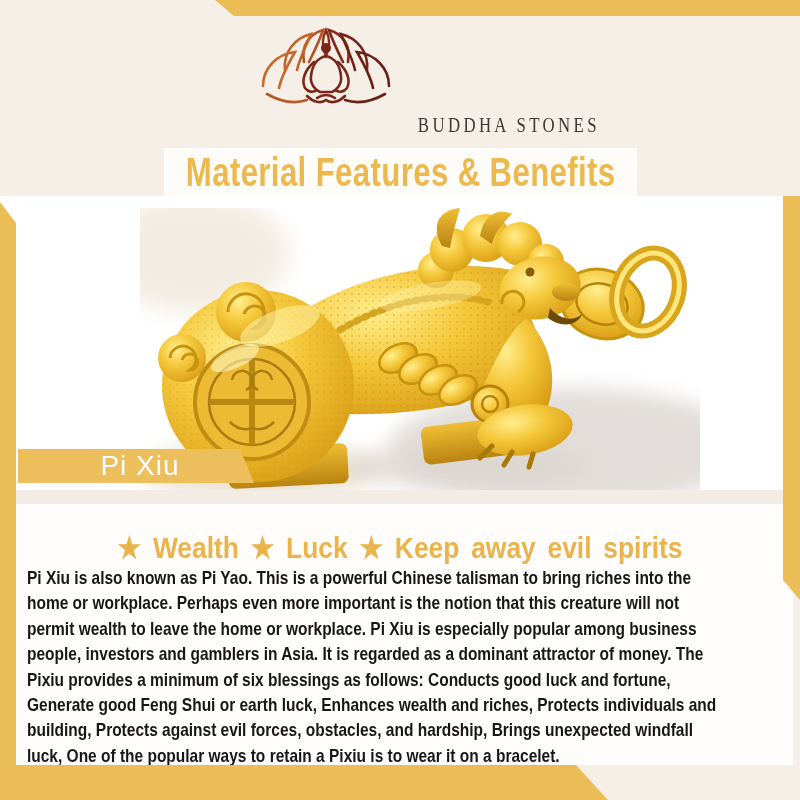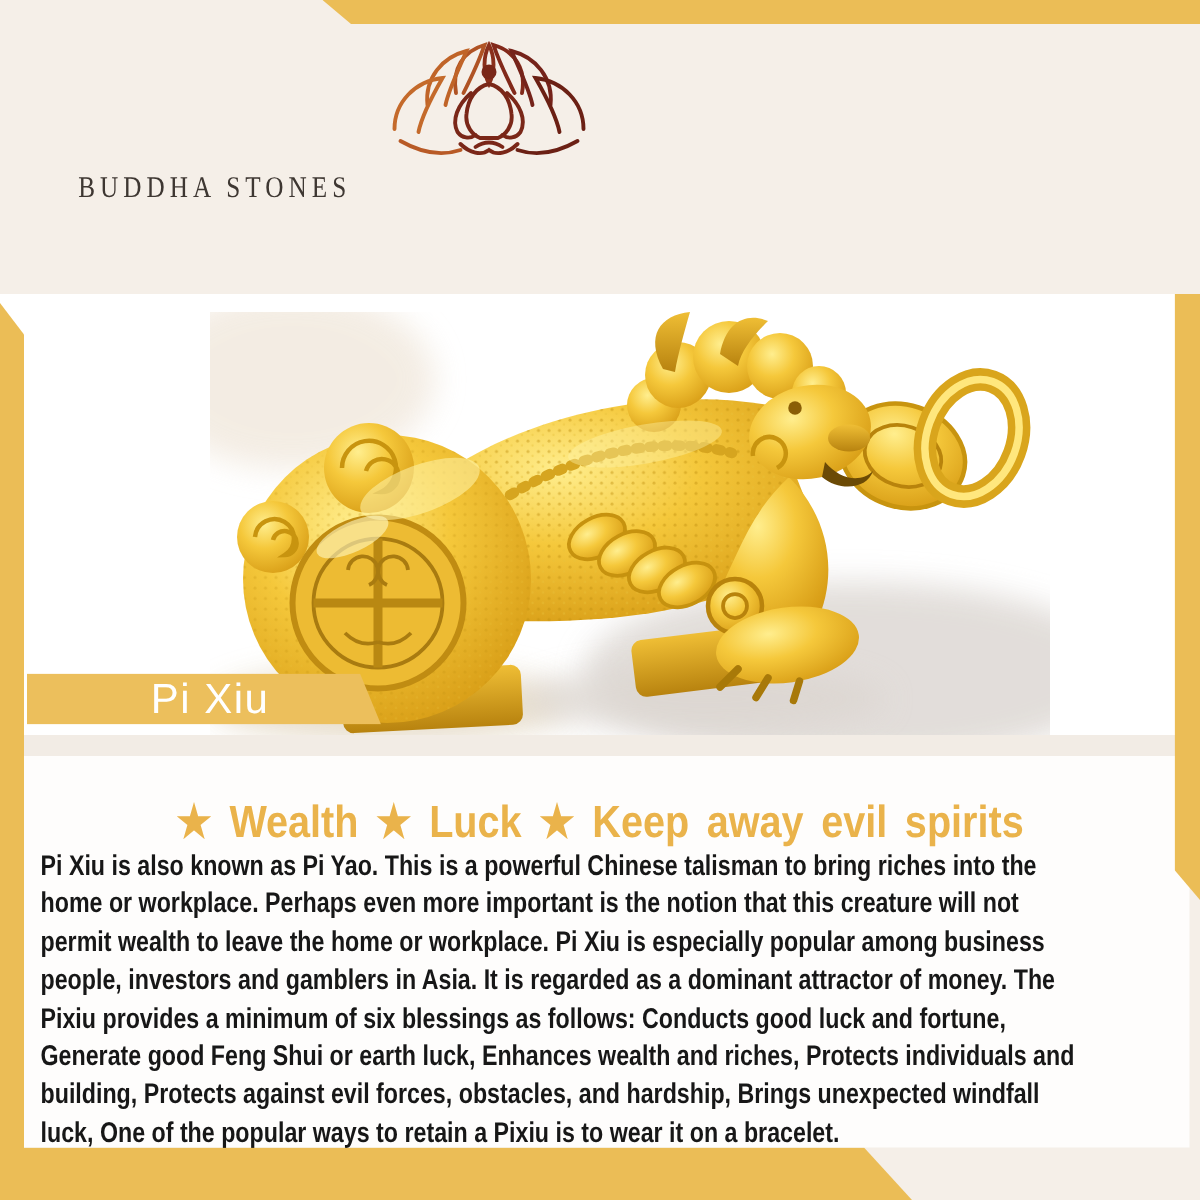--- a/index.html
+++ b/index.html
@@ -10,21 +10,21 @@
     overflow:hidden;
     font-family:"Liberation Sans",sans-serif;
   }
   
   .top-band{
     position:absolute;left:0;top:0;width:800px;height:16px;
     background:#EBBD56;
     clip-path:polygon(215px 0,800px 0,800px 16px,234px 16px);
   }
   
-  .logo-wrap{position:absolute;left:0;top:26px;width:652px;text-align:left;}
+  .logo-wrap{position:absolute;left:0;top:26px;width:652px;text-align:right;}
   .logo-svg{display:block;margin:0 auto;}
   .brand-name{
     margin-top:2px;
     font-family:"Liberation Serif",serif;
     font-size:20px;letter-spacing:4px;color:#3E3732;
     transform:scaleX(.84);transform-origin:center top;
     white-space:nowrap;
   }
   
   .title-band{
@@ -119,20 +119,23 @@
         <path d="M75,30 C66,32 61,40 60,50 C59,58 64,64 69,66 L81,66 C86,64 91,58 90,50 C89,40 84,32 75,30 Z" stroke="#7A2718"></path>
         <path d="M63,36 C54,44 50,54 54,62 C57,66 62,67 66,64" stroke="#7A2718"></path>
         <path d="M87,36 C96,44 100,54 96,62 C93,66 88,67 84,64" stroke="#7A2718"></path>
         <path d="M56,70 C62,76 70,78 75,74 C80,78 88,76 94,70" stroke="#7A2718"></path>
         <path d="M66,72 Q75,66 84,72" stroke="#7A2718"></path>
       </g>
     </svg>
     <div class="brand-name">BUDDHA STONES</div>
   </div>
 
+  <div class="title-band">
+    <div class="title-text">Material Features &amp; Benefits</div>
+  </div>
 
   <div class="photo-panel">
     <svg width="560" height="282" viewBox="0 0 560 282" style="position:absolute;left:140px;top:12px">
       <defs>
         <radialGradient id="goldMain" cx="38%" cy="32%" r="75%">
           <stop offset="0%" stop-color="#FFEE8E"></stop>
           <stop offset="45%" stop-color="#F5C83B"></stop>
           <stop offset="100%" stop-color="#D79C15"></stop>
         </radialGradient>
         <linearGradient id="goldDeep" x1="0" y1="0" x2="0" y2="1">

